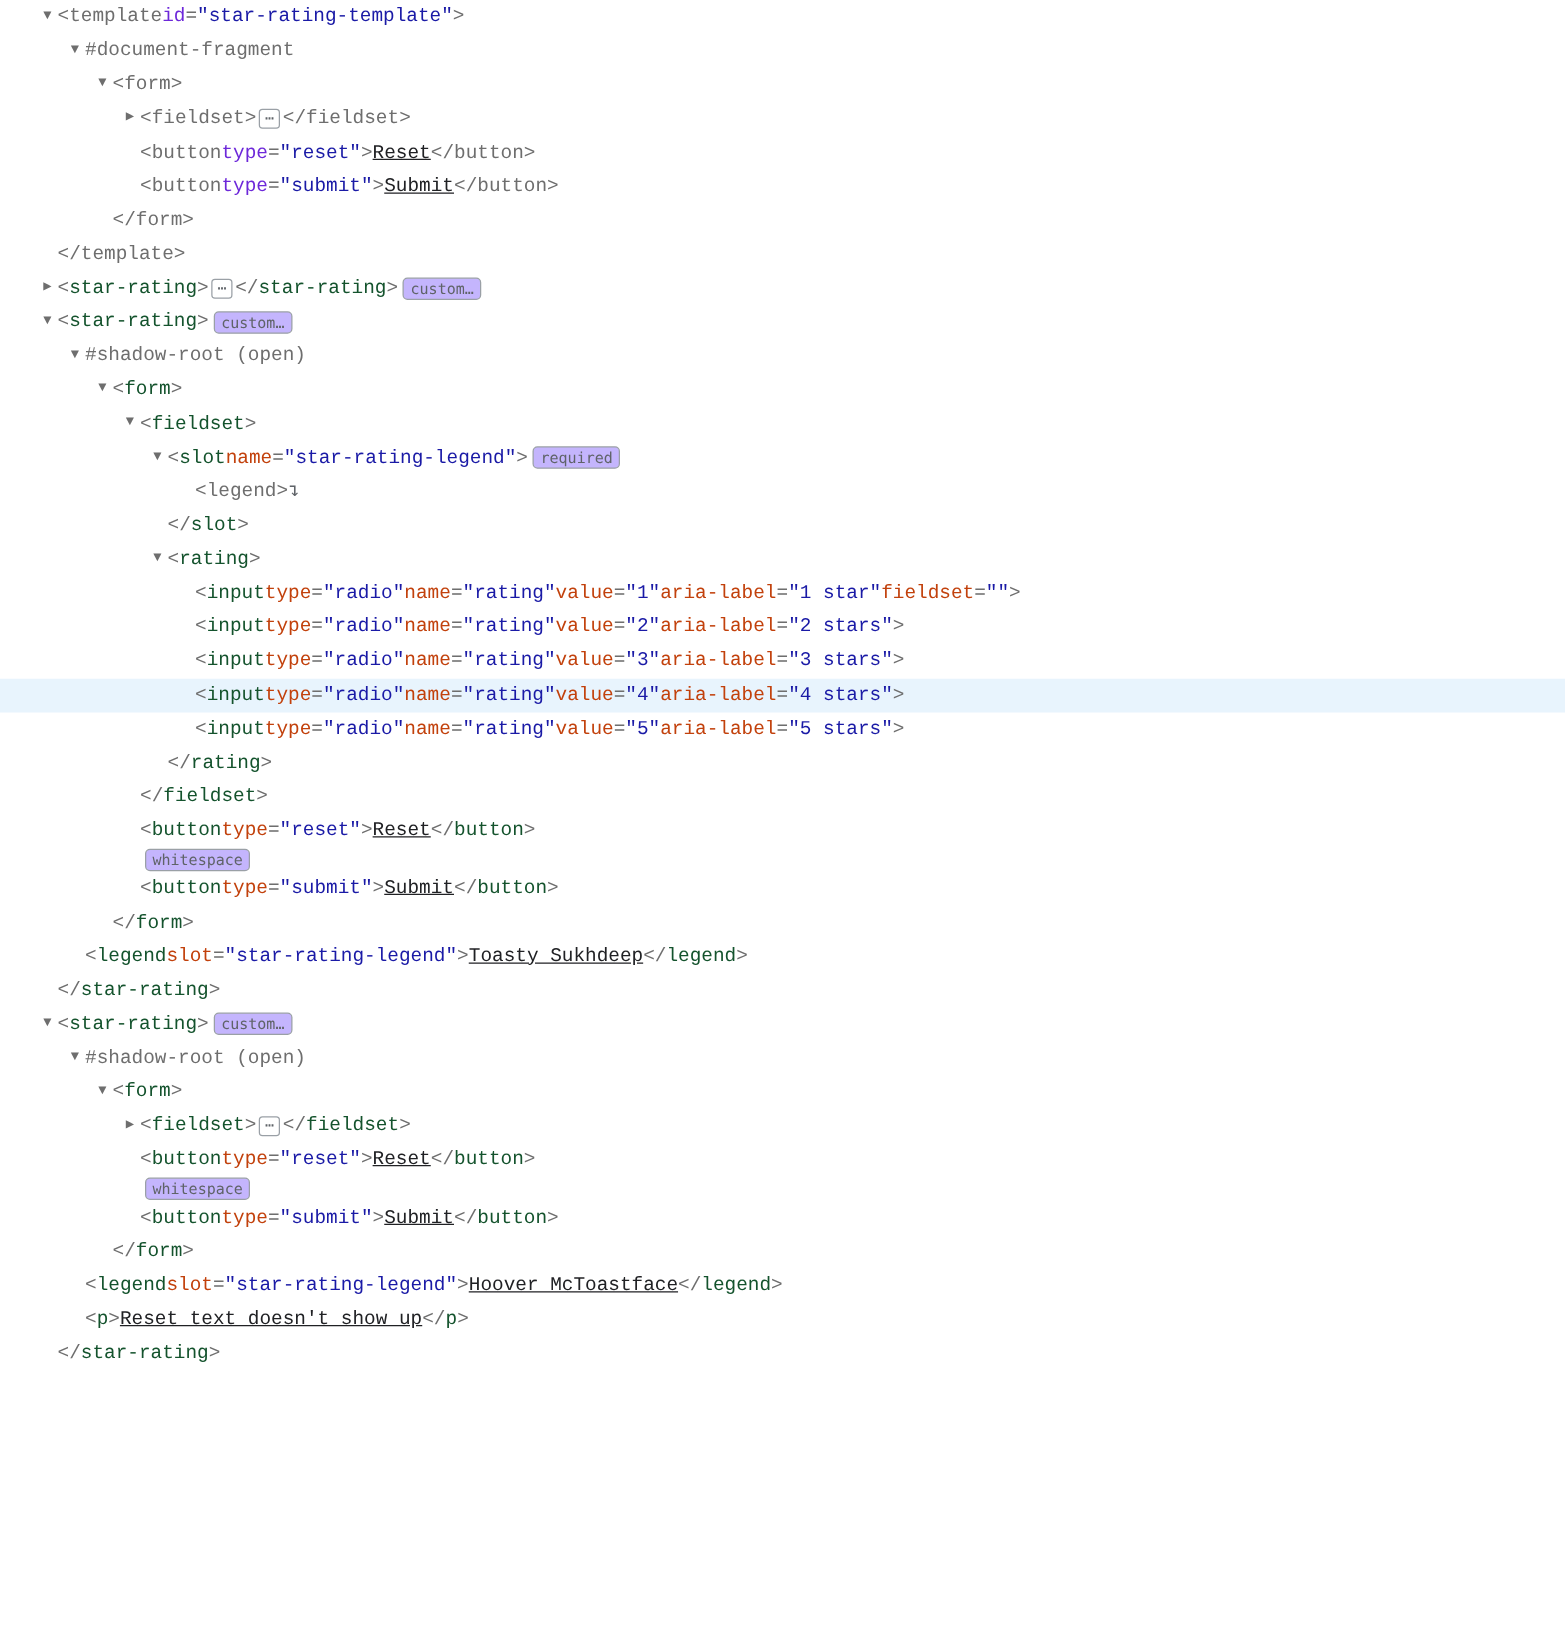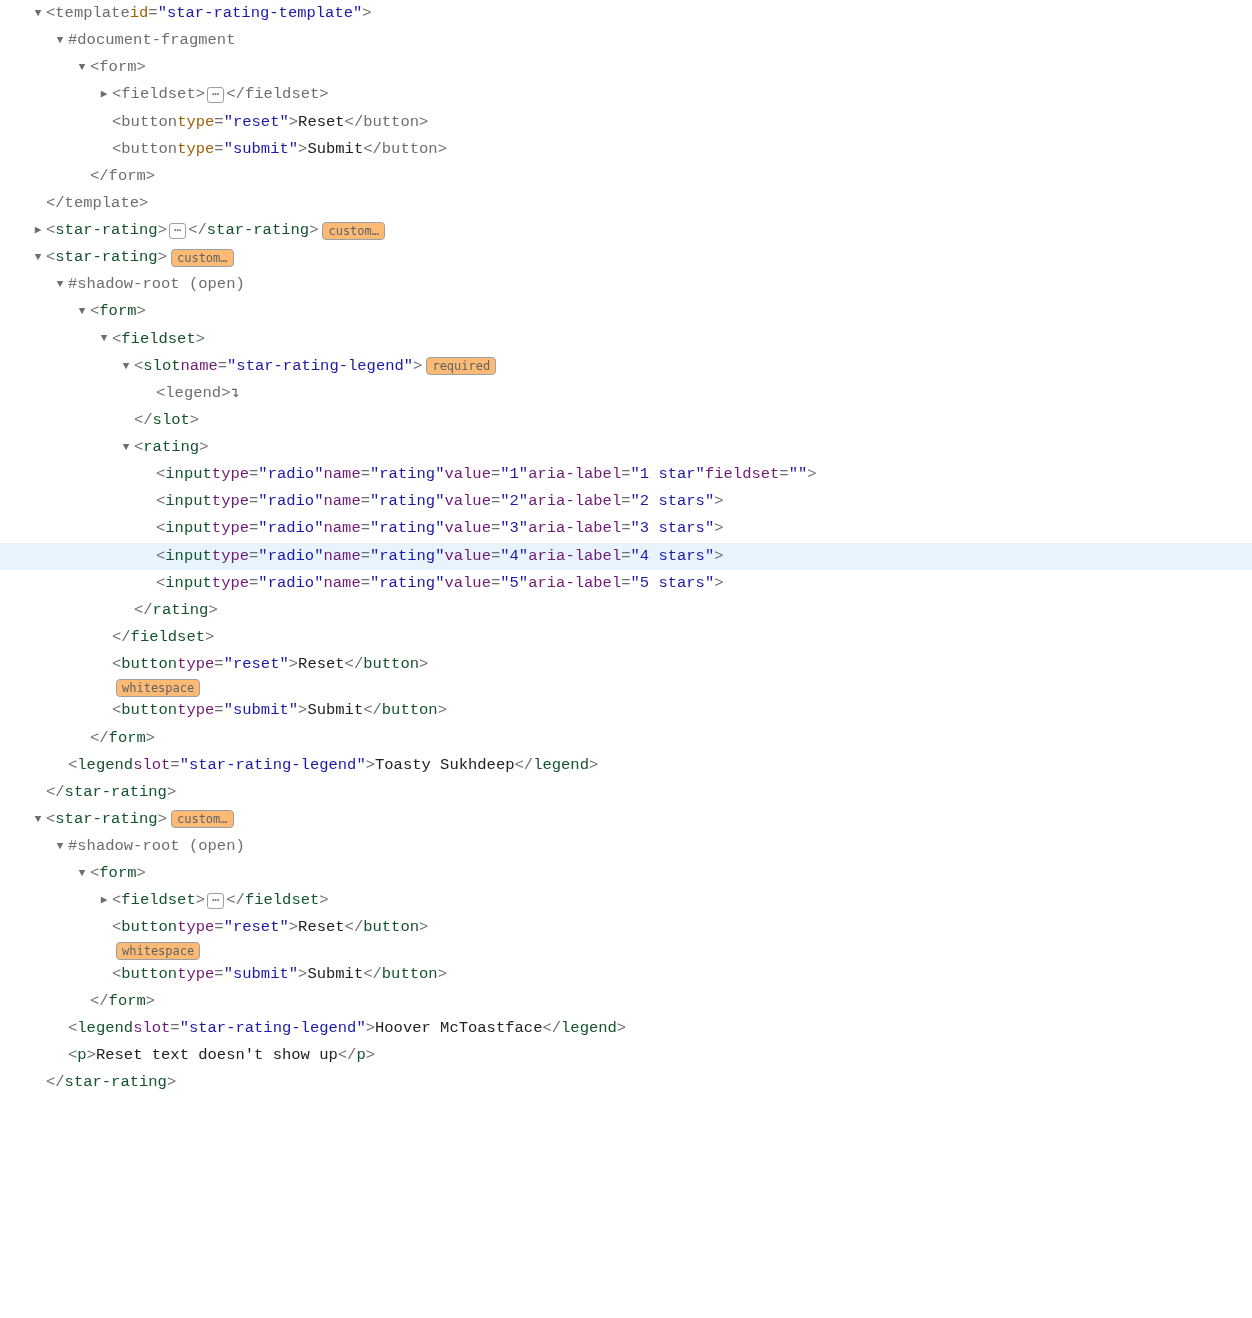--- a/index.html
+++ b/index.html
@@ -29,29 +29,29 @@
     color: #6e6e6e;
     font-size: 11px;
     cursor: pointer;
     user-select: none;
     text-align: center;
   }
   .arrow.blank { visibility: hidden; }
   .punct { color: #6e6e6e; }
   .tag-grey { color: #6e6e6e; }
   .tag-blue { color: #14532d; }
-  .attr-name { color: #a16207; }
-  .attr-name-pink { color: #701a75; }
+  .attr-name { color: #6d28d9; }
+  .attr-name-pink { color: #c2410c; }
   .attr-val { color: #1a1aa6; }
-  .text-black { color: #202124; }
+  .text-black { color: #202124; text-decoration: underline; }
   .badge {
     display: inline-block;
     border: 1px solid #9aa0a6;
     border-radius: 4px;
-    background: #fdba74;
+    background: #c4b5fd;
     color: #5f6368;
     font-size: 12px;
     padding: 0px 5px;
     margin: 0 4px;
     font-family: Menlo, Consolas, monospace;
     line-height: 16px;
     vertical-align: middle;
     cursor: pointer;
   }
   .ellipsis-badge {

